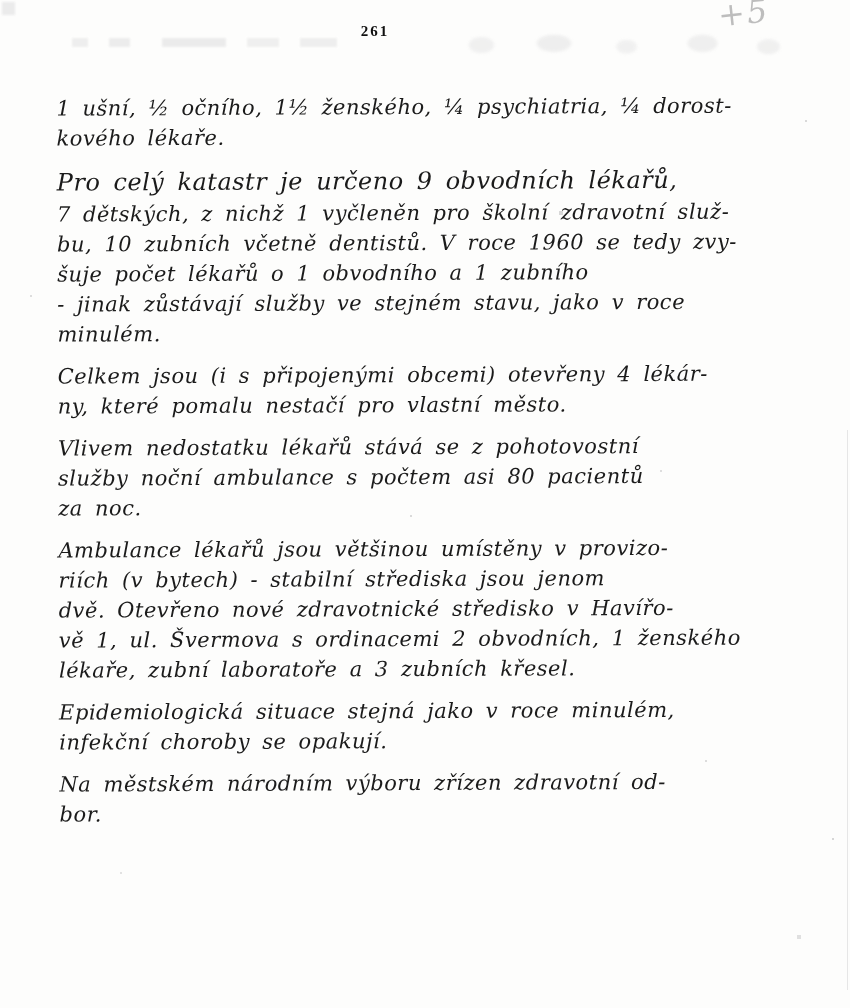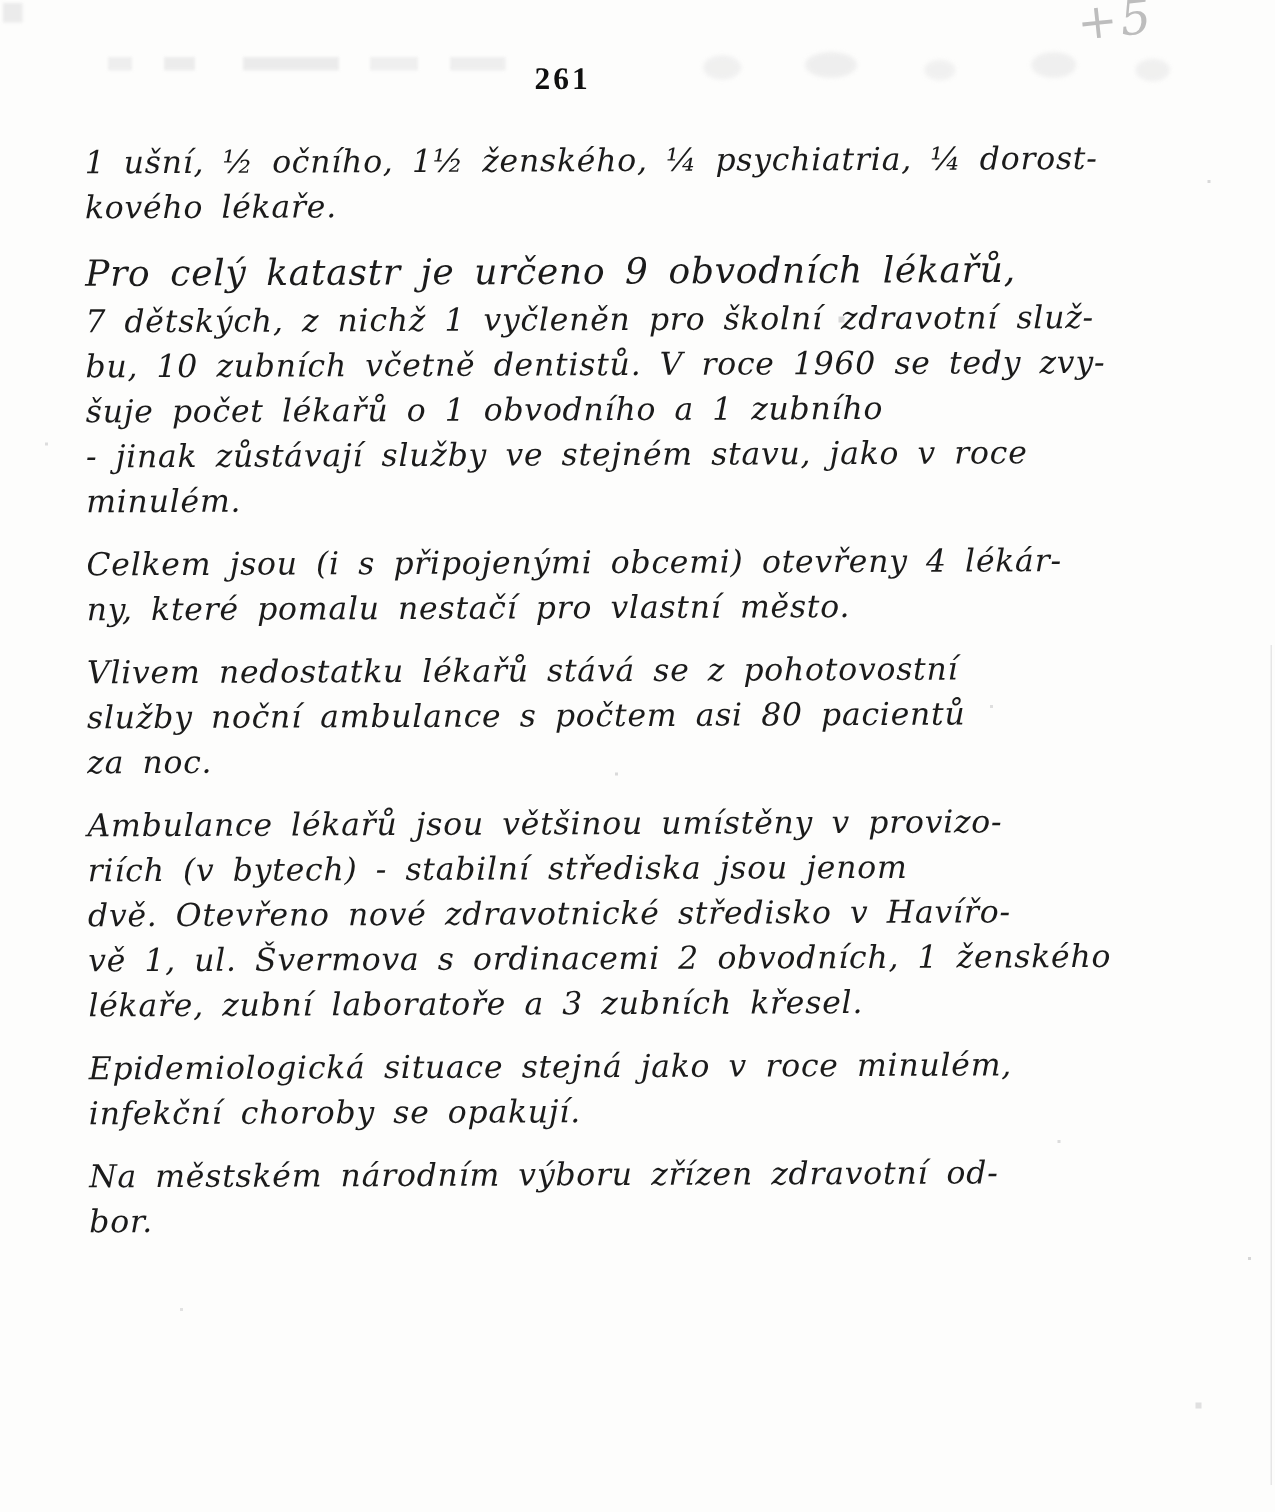--- a/index.html
+++ b/index.html
@@ -11,27 +11,27 @@
     position: relative;
     width: 850px;
     height: 1008px;
     background: #fdfdfc;
     overflow: hidden;
     font-family: "DejaVu Serif", serif;
   }
   
   .page-number {
     position: absolute;
-    top: 40px;
+    top: 23px;
     left: 340px;
     width: 70px;
     text-align: center;
     font-family: "Liberation Serif", serif;
     font-weight: bold;
-    font-size: 21px;
+    font-size: 15px;
     letter-spacing: 2px;
     color: #101010;
   }
   
   .corner-annotation {
     position: absolute;
     top: -6px;
     left: 718px;
     font-style: italic;
     font-size: 32px;

